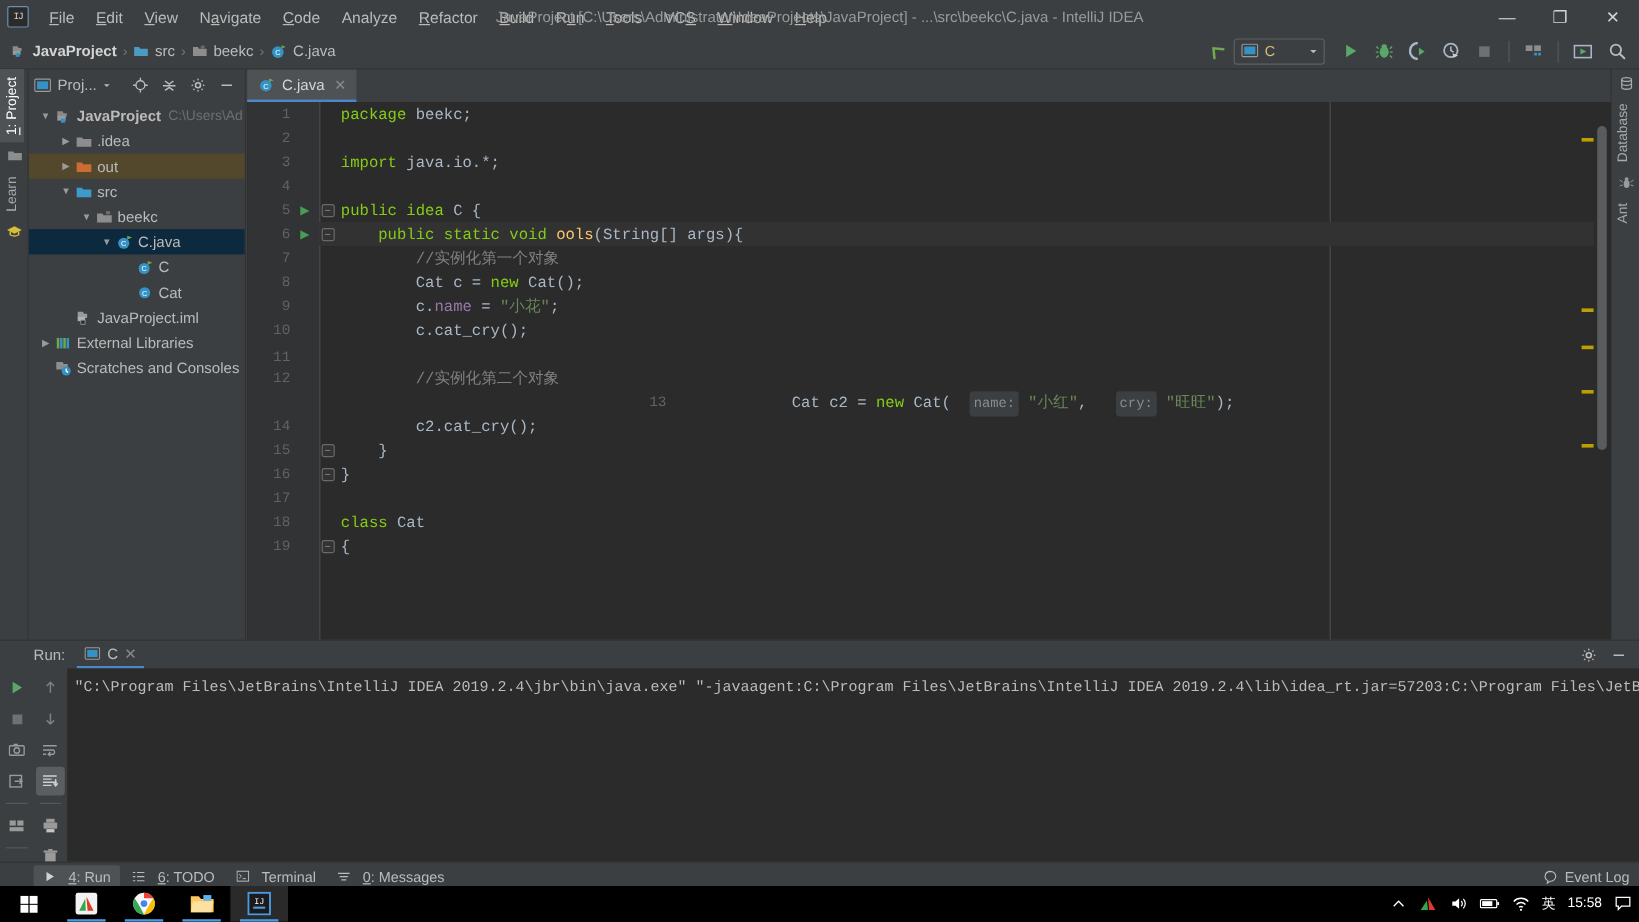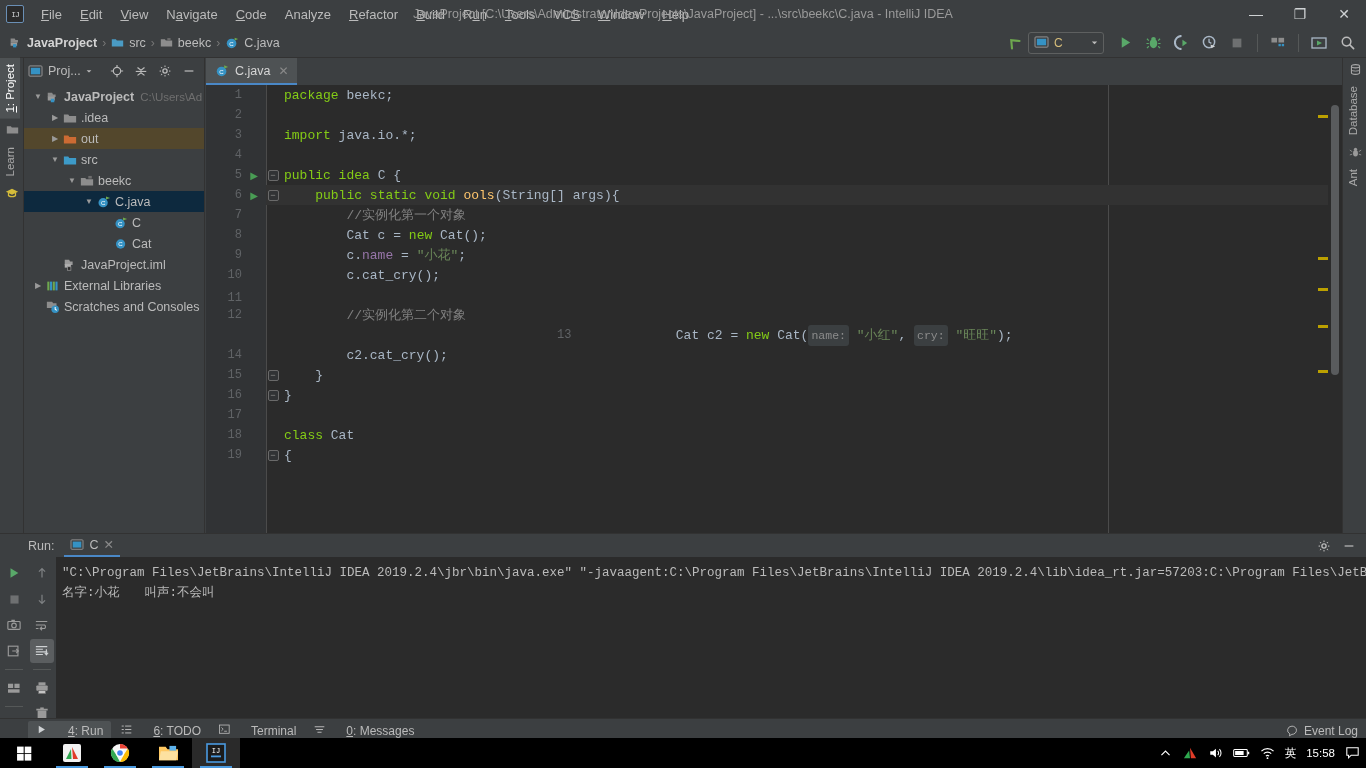--- a/index.html
+++ b/index.html
@@ -93,21 +93,21 @@
           font-size:9px; line-height:9px; text-align:center; background:#313335; }
   .ctext { font-family:"Liberation Mono","DejaVu Sans Mono", monospace; font-size:13px;
            white-space:pre; margin-left:4px; }
   .vline { position:absolute; top:0; bottom:0; width:1px; background:#4b4b4b; }
   .kw   { color:#84cc16; }
   .txt  { color:#a9b7c6; }
   .str  { color:#6a8759; }
   .cmt  { color:#808080; }
   .fld  { color:#9876aa; }
   .mth  { color:#ffc66d; }
-  .hint { background:#3b3f41; color:#8c8c8c; border-radius:3px; padding:4px 3px; font-size:11.5px; }
+  .hint { background:#3b3f41; color:#8c8c8c; border-radius:3px; padding:4px 3px; font-size:11.5px;margin-left:16px; }
   .caretline { position:absolute; left:60px; right:0; height:20px; background:#323232; }
   .escroll { position:absolute; right:0; top:0; bottom:0; width:14px; background:#2b2b2b; }
   .escroll .thumb { position:absolute; left:3px; top:20px; width:8px; height:270px; background:#595b5d; border-radius:4px;}
   .emark { position:absolute; right:14px; width:10px; height:3px; background:#bba000; }
   .etop { position:absolute; right:2px; top:4px; width:11px; height:11px; background:#bba000; }
 
   
   .runpanel { position:absolute; left:0; right:0; bottom:50px; height:185px; background:#3c3f41;
               border-top:1px solid #323232; display:flex; flex-direction:column; }
   .run-head { height:26px; display:flex; align-items:center; padding-left:28px; position:relative; }
@@ -124,21 +124,21 @@
   .rt-div { width:18px; height:1px; background:#555858; margin:4px 0; }
   .console { flex:1; background:#2b2b2b; position:relative; overflow:hidden; padding:6px 0 0 6px; }
   .cline { font-family:"Liberation Mono","DejaVu Sans Mono", monospace; font-size:12.5px;
            color:#bbbbbb; white-space:pre; height:20px; line-height:20px; }
   .chscroll { position:absolute; left:0; right:0; bottom:0; height:9px; background:#2b2b2b; }
   .chscroll i { position:absolute; left:2px; top:2px; width:680px; height:5px; background:#5a5d5e; border-radius:3px;}
 
   
   .btmtabs { position:absolute; left:0; right:0; bottom:26px; height:24px; background:#3c3f41;
              display:flex; align-items:center; padding-left:28px; gap:2px; border-top:1px solid #323232;}
-  .btab { display:flex; align-items:flex-start; gap:21px; font-size:12px; color:#bbbbbb; padding:3px 8px; border-radius:2px;}
+  .btab { display:flex; align-items:center; gap:10px; font-size:12px; color:#bbbbbb; padding:3px 8px; border-radius:2px;}
   .btab.active { background:#4e5254; }
   .btab u { text-decoration:underline; }
   .btmtabs-right { position:absolute; right:8px; display:flex; align-items:center; gap:6px; }
   .statusbar { position:absolute; left:0; right:0; bottom:0; height:26px; background:#3c3f41;
                display:flex; align-items:center; padding:0 8px; font-size:12px; color:#bbbbbb;
                border-top:1px solid #323232; }
   .sb-right { margin-left:auto; display:flex; align-items:center; gap:14px; }
   .wintask { position:fixed; left:0; bottom:0; width:1366px; height:30px; background:#000000;
              display:flex; align-items:center; z-index:50; }
   .tk-btn { width:48px; height:30px; display:flex; align-items:center; justify-content:center; position:relative; }
@@ -759,21 +759,20 @@
             <svg width="14" height="14" viewBox="0 0 16 16">
               <rect x="3" y="4" width="10" height="11" rx="1" fill="#9a9a9a"></rect>
               <rect x="1.5" y="2" width="13" height="2" fill="#9a9a9a"></rect>
               <rect x="6" y="0.5" width="4" height="1.8" fill="#9a9a9a"></rect>
             </svg>
           </div>
         </div>
       </div>
       <div class="console" id="console">
         <div class="cline">"C:\Program Files\JetBrains\IntelliJ IDEA 2019.2.4\jbr\bin\java.exe" "-javaagent:C:\Program Files\JetBrains\IntelliJ IDEA 2019.2.4\lib\idea_rt.jar=57203:C:\Program Files\JetBrains</div>
-          <div class="cline">名字:小花　　叫声:不会叫</div>
           <div class="cline"></div>
           <div class="cline"></div>
       <div class="chscroll">
             <i></i>
           </div>
         </div>
     </div>
   </div>
 
   <div class="btmtabs">

